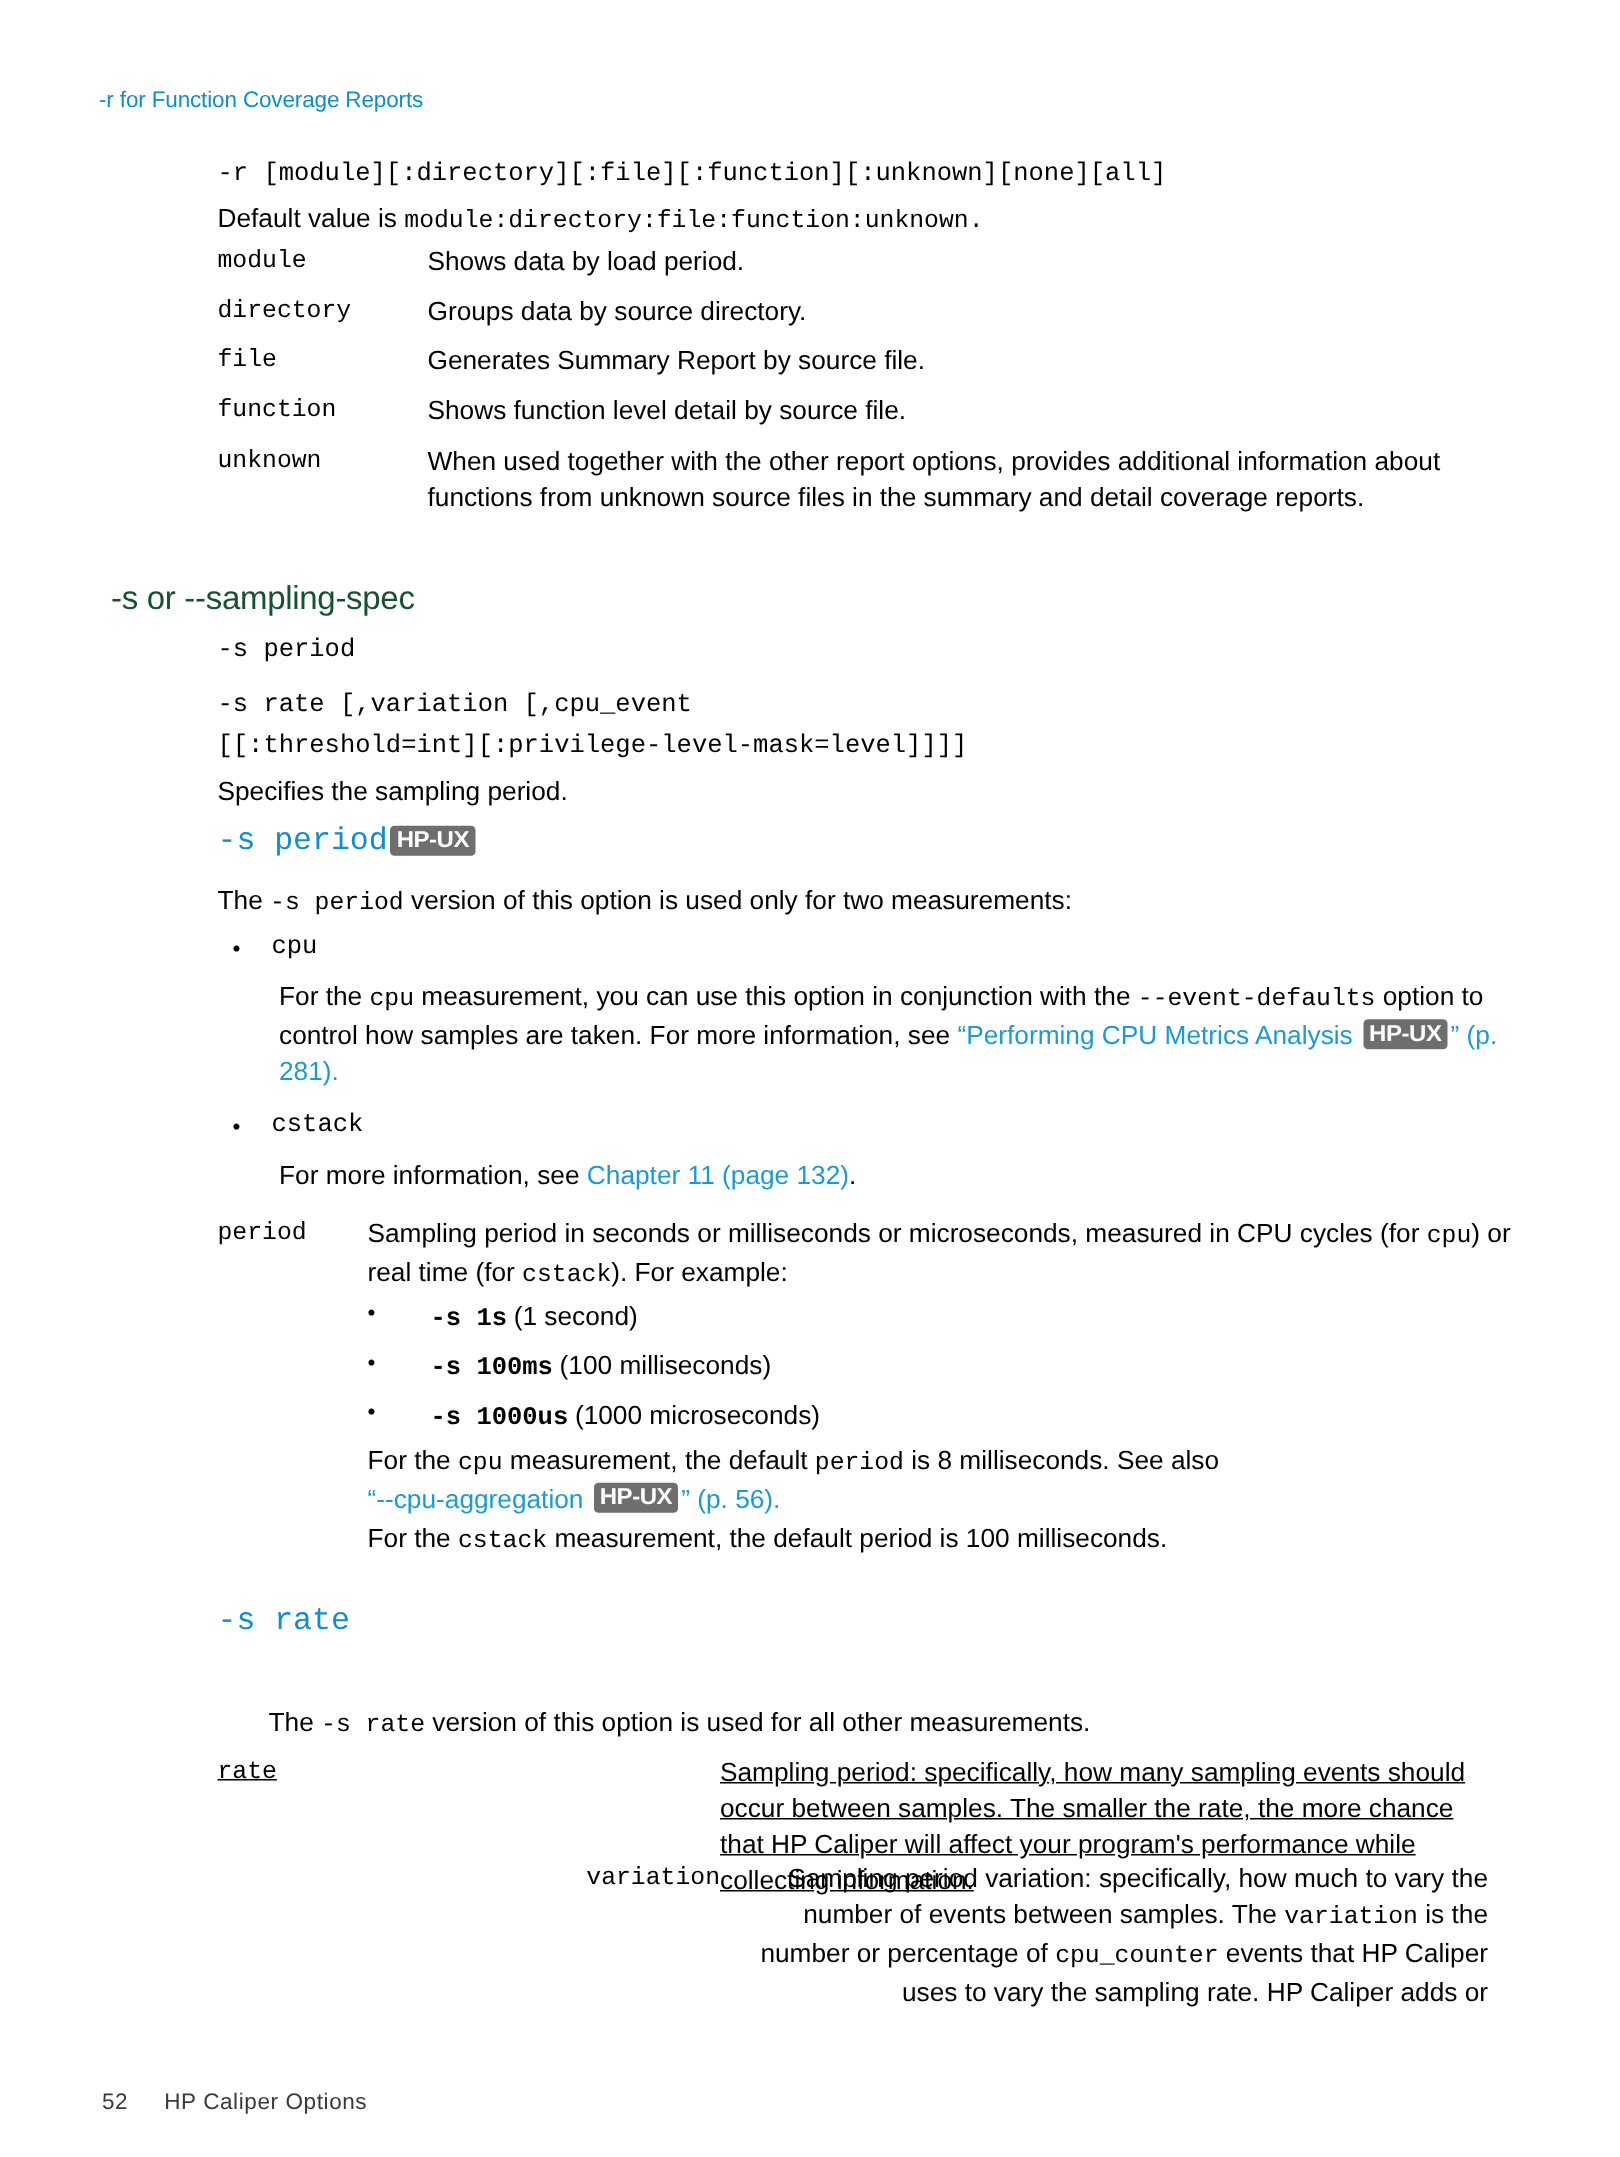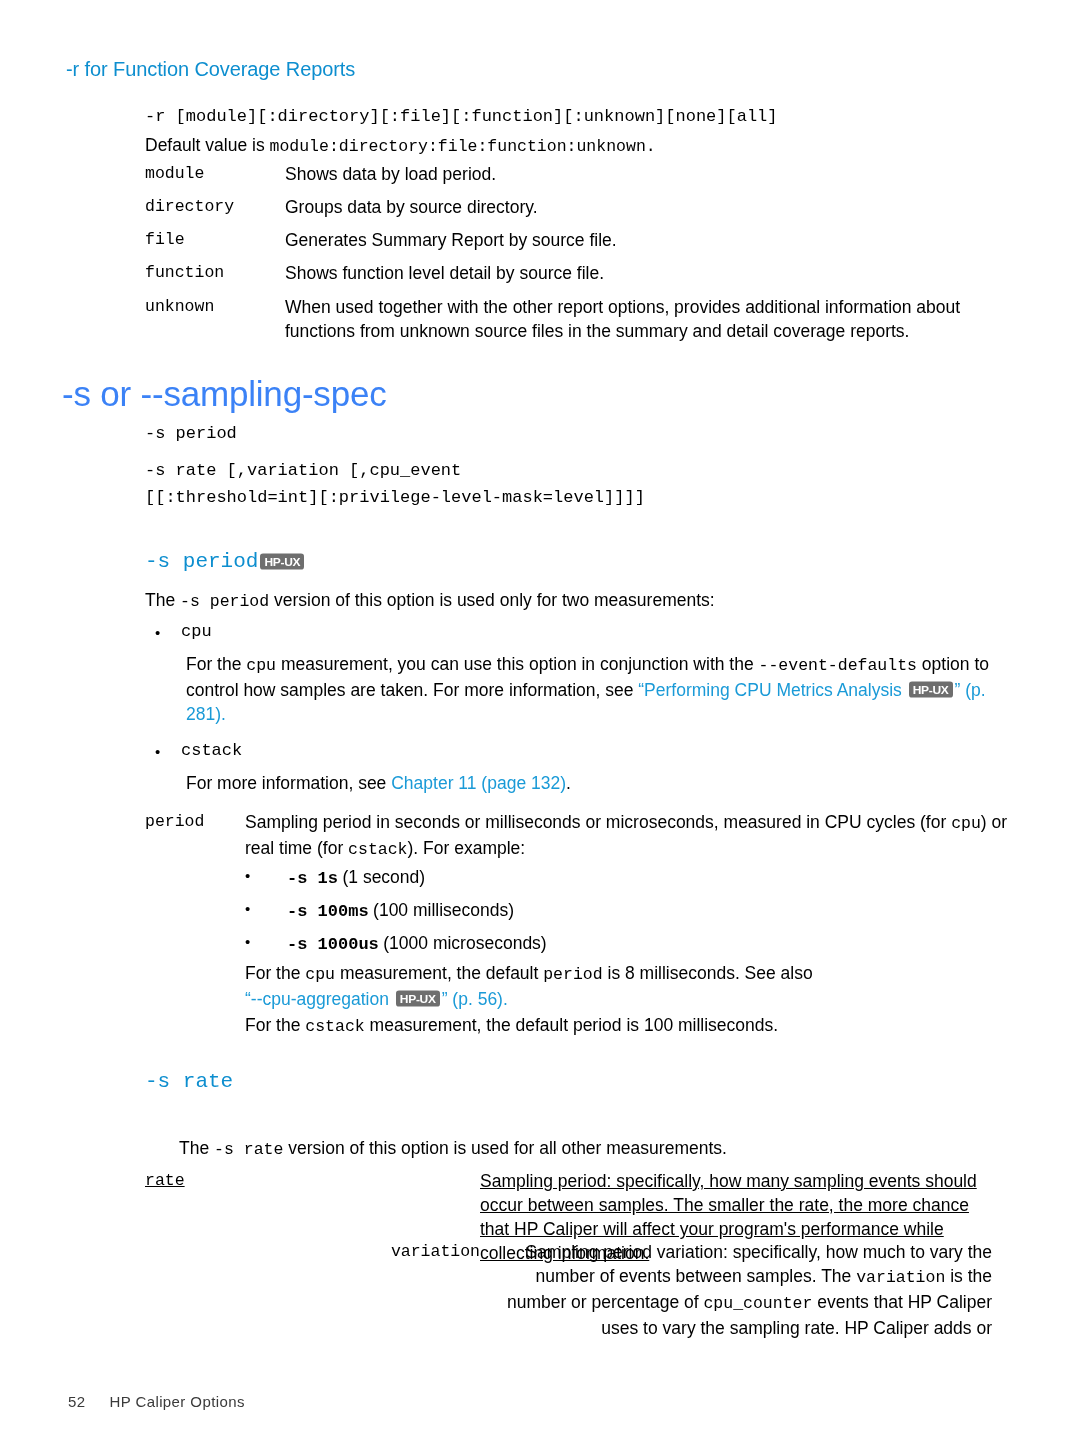--- a/index.html
+++ b/index.html
@@ -18,30 +18,30 @@
   .page {
     position: relative;
     width: 1080px;
     height: 1438px;
     box-sizing: border-box;
     padding: 0;
   }
 
   
   .h1 {
-    color: #3b82f6;
-    font-size: 35px;
+    color: #14532d;
+    font-size: 22px;
     font-weight: 400;
     letter-spacing: -0.2px;
-    margin: 0;
+    margin: 12px;
     line-height: 1.1;
   }
   .h2 {
     color: #0d8ecf;
-    font-size: 20px;
+    font-size: 15px;
     font-weight: 400;
     letter-spacing: -0.1px;
     margin: 0;
     line-height: 1.15;
   }
   .h3 {
     color: #0d8ecf;
     font-size: 21px;
     font-weight: 400;
     margin: 0;
@@ -80,21 +80,21 @@
   .link {
     color: #1a9ad7;
   }
 
   
   .hpux {
     display: inline-block;
     background: #6e6e6e;
     color: #ffffff;
     font-family: "Liberation Sans", sans-serif;
-    font-size: 12px;
+    font-size: 16px;
     font-weight: bold;
     letter-spacing: -0.3px;
     line-height: 1;
     padding: 2.5px 4px 2.5px 4px;
     border-radius: 3px;
     vertical-align: 2px;
     margin: 0 2px;
     transform: scaleY(0.95);
   }
 
@@ -197,20 +197,21 @@
 
   <div class="blk" style="left:62px; top:375px; width:960px;">
     <div class="h1">-s or --sampling-spec</div>
   </div>
 
   <div class="blk" style="left:145px; top:421px; width:900px;">
     <div class="codeline">-s period</div>
     <div style="height:11px;"></div>
     <div class="codeline">-s rate [,variation [,cpu_event</div>
     <div class="codeline">[[:threshold=int][:privilege-level-mask=level]]]]</div>
+    <div class="p" style="margin-top:4px;">Specifies the sampling period.</div>
   </div>
 
   <div class="blk" style="left:145px; top:548px; width:900px;">
     <div class="h3"><span class="mono" style="font-size:21px;">-s period</span><span class="hpux">HP-UX</span></div>
   </div>
 
   <div class="blk" style="left:145px; top:588px; width:880px;">
     <div class="p"><span>The </span><span class="mono">-s period</span><span> version of this option is used only for two measurements:</span></div>
   </div>
 

